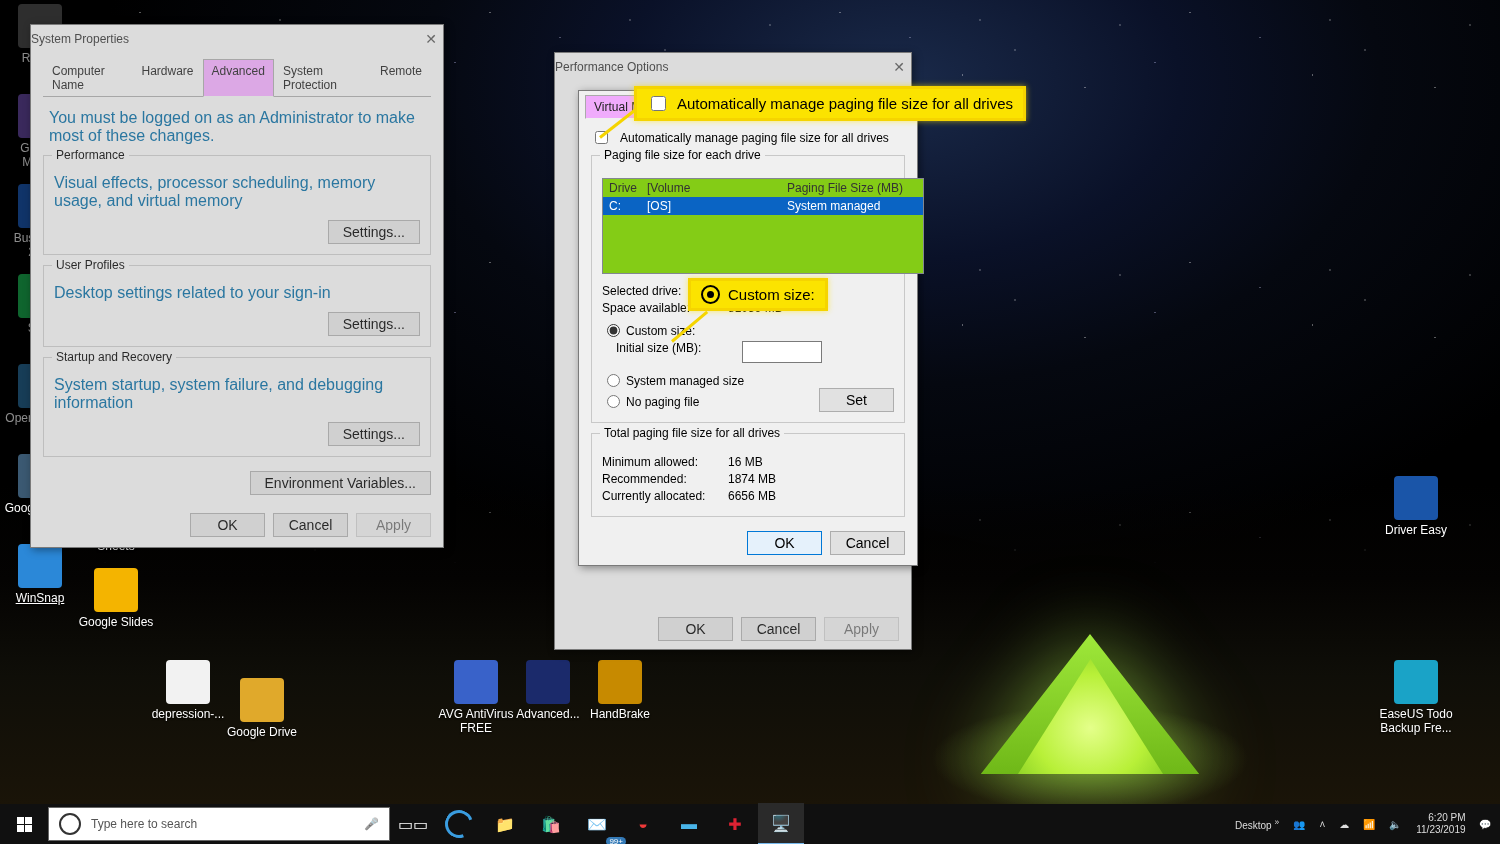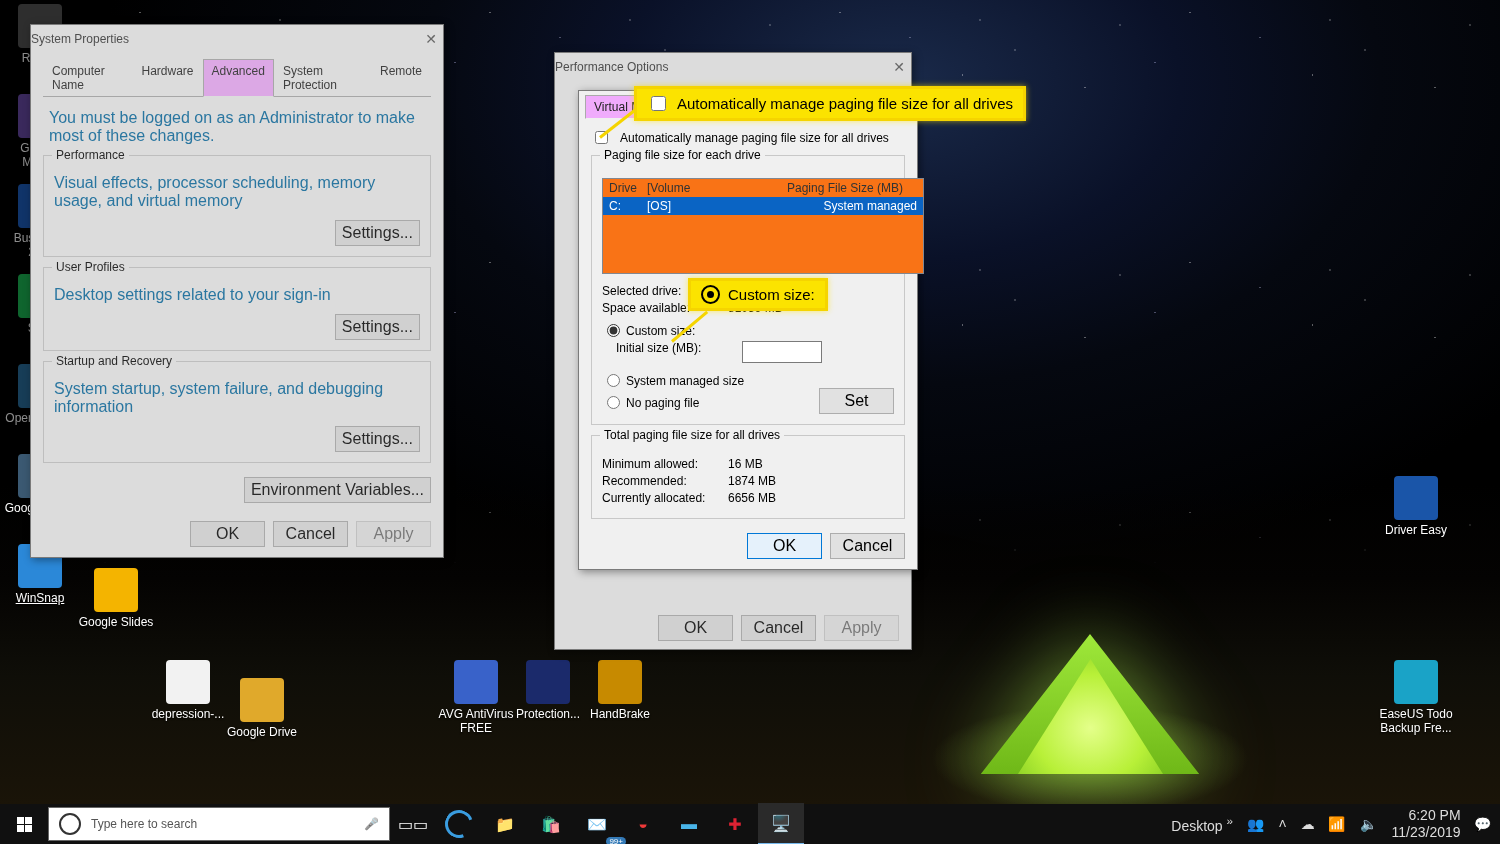--- a/index.html
+++ b/index.html
@@ -22,27 +22,27 @@
 .win{position:absolute;background:#f0f0f0;border:1px solid #7a7a7a;box-shadow:2px 2px 8px rgba(0,0,0,.4);color:#000}
 .win.faded::after{content:"";position:absolute;inset:0;background:rgba(160,160,160,.25);pointer-events:none}
 .titlebar{height:28px;display:flex;align-items:center;justify-content:space-between;padding:0 0;font-size:12px;color:#333}
 .titlebar .close{font-size:14px;color:#555;padding:0 6px;cursor:default}
 .body{padding:6px 12px 10px}
 .tabs{display:flex;border-bottom:1px solid #aaa;font-size:12px;gap:0}
 .tab{padding:4px 8px;border:1px solid transparent;border-bottom:none;cursor:default;color:#222}
 .tab.active{background:#f0abfc;border-color:#aaa;border-bottom:1px solid #f0f0f0;margin-bottom:-1px;position:relative}
 .group{border:1px solid #c8c8c8;margin:10px 0 0;padding:18px 10px 10px;position:relative}
 .group .legend{position:absolute;top:-8px;left:8px;background:#f0f0f0;padding:0 4px;font-size:12px}
-.btn{background:#e1e1e1;border:1px solid #adadad;padding:3px 6px;font-size:16px;font-family:inherit;min-width:75px;cursor:default}
+.btn{background:#e1e1e1;border:1px solid #adadad;padding:3px 14px;font-size:14px;font-family:inherit;min-width:75px;cursor:default}
 .btn.primary{border:1px solid #0078d7;background:#e5f1fb}
 .btnrow{display:flex;gap:8px;justify-content:flex-end;margin-top:10px}
 .small{font-size:16px;color:#0369a1}
 
 
-.drivelist{border:1px solid #828790;background:#f97316;font-size:12px;width:320px;height:94px;margin-top:4px}
+.drivelist{border:1px solid #828790;background:#84cc16;font-size:12px;width:320px;height:94px;margin-top:4px}
 .drivelist .hdr{display:flex;padding:2px 6px;color:#333}
 .drivelist .row{display:flex;padding:2px 6px}
 .drivelist .row.sel{background:#0a64c4;color:#fff}
 .c1{width:38px}.c2{flex:1}.c3{width:130px;text-align:left}
 input[type=text].numbox{width:72px;height:18px;border:1px solid #7a7a7a;font-family:inherit;font-size:12px;padding:1px 3px}
 .radio,.chk{accent-color:#333;margin-right:6px;vertical-align:-2px}
 .kv{display:flex;gap:8px;font-size:12px;margin:3px 0}
 .kv .k{width:118px}
 
 
@@ -56,21 +56,21 @@
 .taskbar{position:absolute;left:0;right:0;bottom:0;height:40px;background:#101010;display:flex;align-items:center;color:#fff;font-size:12px}
 .taskbar .start{width:48px;height:40px;display:flex;align-items:center;justify-content:center}
 .win-logo{display:grid;grid-template-columns:7px 7px;grid-template-rows:7px 7px;gap:1px}
 .win-logo span{background:#fff}
 .searchbox{height:32px;width:320px;background:#fff;color:#555;display:flex;align-items:center;padding:0 10px;gap:10px;border:1px solid #666}
 .searchbox .circ{width:18px;height:18px;border:2px solid #333;border-radius:50%}
 .searchbox .mic{margin-left:auto;opacity:.6}
 .tb-icon{width:46px;height:40px;display:flex;align-items:center;justify-content:center;color:#fff;font-size:16px}
 .tb-icon.active{background:#2a2a2a;border-bottom:2px solid #76b9ed}
 .e-edge{width:22px;height:22px;border:3px solid #3a9de0;border-radius:50%;border-right-color:transparent;transform:rotate(25deg)}
-.tray{margin-left:auto;display:flex;align-items:center;gap:14px;padding-right:8px;color:#ddd;font-size:14px}
+.tray{margin-left:auto;display:flex;align-items:center;gap:14px;padding-right:8px;color:#ddd;font-size:10px}
 .tray .clock{text-align:right;line-height:1.2}
 .tb-badge{position:relative}
 .tb-badge::after{content:"99+";position:absolute;bottom:-2px;right:-6px;background:#347ab7;color:#fff;font-size:8px;padding:0 3px;border-radius:6px}
 </style>
 </head>
 <body>
 
 <div class="desktop">
   <div class="hills"></div>
   <div class="ground"></div>
@@ -130,21 +130,21 @@
         <div class="lbl">Google Drive</div>
       </div>
     </div>
   <div id="mid-icons">
       <div class="dicon" style="position: absolute; left: 438px; top: 660px;">
         <div class="ibox" style="background: rgb(57, 98, 201);"></div>
         <div class="lbl">AVG AntiVirus FREE</div>
       </div>
       <div class="dicon" style="position: absolute; left: 510px; top: 660px;">
         <div class="ibox" style="background: rgb(27, 42, 107);"></div>
-        <div class="lbl">Protection...</div>
+        <div class="lbl">Advanced...</div>
       </div>
       <div class="dicon" style="position: absolute; left: 582px; top: 660px;">
         <div class="ibox" style="background: rgb(199, 138, 0);"></div>
         <div class="lbl">HandBrake</div>
       </div>
     </div>
   <div id="right-icons">
       <div class="dicon" style="position: absolute; left: 1378px; top: 476px;">
         <div class="ibox" style="background: rgb(26, 85, 168);"></div>
         <div class="lbl">Driver Easy</div>
@@ -230,21 +230,21 @@
         <span class="legend">Paging file size for each drive</span>
         <div class="drivelist">
           <div class="hdr">
               <span class="c1">Drive</span>
               <span class="c2">[Volume</span>
               <span class="c3">Paging File Size (MB)</span>
             </div>
           <div class="row sel">
             <span class="c1">C:</span>
             <span class="c2">[OS]</span>
-            <span class="c3" style="text-align:right">System managed</span>
+            <span class="c3" style="text-align:left">System managed</span>
           </div>
         </div>
         <div class="kv" style="margin-top:10px">
             <span class="k">Selected drive:</span>
             <span>C: [OS]</span>
           </div>
         <div class="kv">
             <span class="k">Space available:</span>
             <span>81059 MB</span>
           </div>

